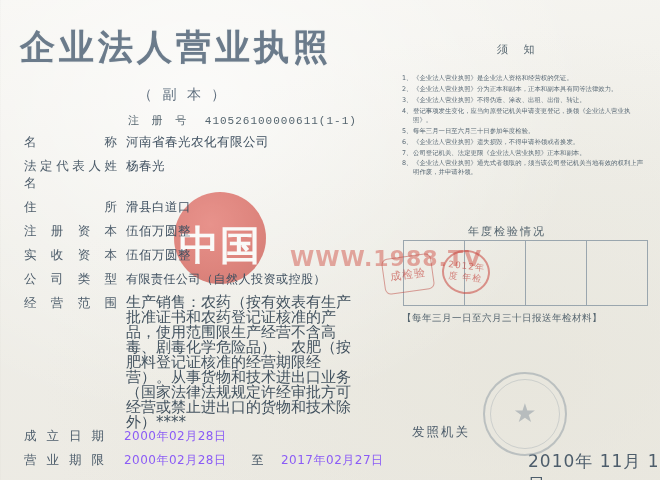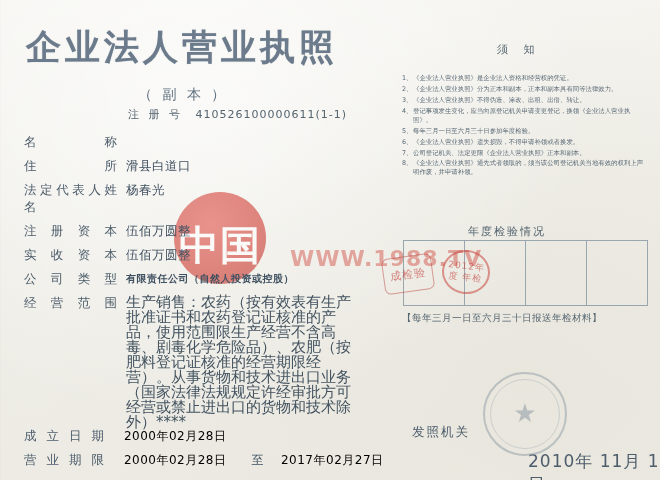--- a/index.html
+++ b/index.html
@@ -21,63 +21,63 @@
   #paper:after{
     content:"";position:absolute;inset:0;
     background:
       linear-gradient(90deg, rgba(120,120,110,0.05) 0 1px, rgba(0,0,0,0) 1px 7px);
     opacity:.5;
   }
   .layer{position:absolute;inset:0;}
 
   
   .title{
-    position:absolute;left:26px;top:24px;
+    position:absolute;left:20px;top:24px;
     font-family:"DejaVu Sans","Liberation Sans",sans-serif;
     font-weight:bold;
     font-size:35px;
     letter-spacing:4px;
     color:#6b7b8b;
     text-shadow:0 0 1px rgba(90,110,130,.4);
     white-space:nowrap;
     text-align:center;
   }
   .subtitle{
     position:absolute;left:138px;top:86px;
     font-size:14px;letter-spacing:3px;color:#5d6d7d;
   }
 
   
   .reg-no{
-    position:absolute;left:128px;top:107px;
-    font-size:11px;letter-spacing:1px;color:#55656f;
+    position:absolute;left:128px;top:113px;
+    font-size:11px;letter-spacing:1px;color:#55656f;font-family:Liberation Mono, monospace;
   }
   .reg-no .lbl{letter-spacing:3px;margin-right:8px;}
 
   .fields{position:absolute;left:24px;top:134px;width:330px;}
   .row{display:flex;align-items:flex-start;margin-bottom:7px;}
   .lab{
     width:96px;flex:0 0 96px;
     font-size:12.5px;letter-spacing:3px;color:#4d5d6b;
     text-align:justify;text-align-last:justify;
     padding-right:6px;
   }
   .val{
     font-size:12.5px;color:#3f5060;letter-spacing:.5px;
     line-height:16px;
   }
-  .val.small{font-size:10px;font-weight:bold;}
+  .val.small{font-size:12px;}
   .scope{
     font-size:15px;line-height:15px;letter-spacing:0px;
     width:226px;color:#42525f;
   }
 
   
   .bottomline{position:absolute;left:24px;font-size:12.5px;letter-spacing:3px;color:#4d5d6b;}
-  .bottomline .v{letter-spacing:.5px;font-size:12px;margin-left:10px;color:#000000;}
+  .bottomline .v{letter-spacing:.5px;font-size:12px;margin-left:10px;color:#8b5cf6;}
   .bottomline .v2{letter-spacing:.5px;font-size:12px;margin-left:18px;color:#3f5060;}
   #ln-found{top:428px;}
   #ln-term{top:452px;}
 
   
   .notice-title{
     position:absolute;left:497px;top:42px;
     font-size:11px;letter-spacing:6px;color:#55656f;
   }
   .notice{
@@ -186,28 +186,29 @@
   <div class="subtitle">（ 副  本 ）</div>
 
   <div class="reg-no">
     <span class="lbl">注 册 号</span>
     <span>410526100000611(1-1)</span>
   </div>
 
   <div class="fields">
     <div class="row">
       <div class="lab">名称</div>
+      <div class="val">河南省春光农化有限公司</div>
+    </div>
+    <div class="row">
+      <div class="lab">法定代表人姓名</div>
+      <div class="val">杨春光</div>
     </div>
     <div class="row">
       <div class="lab">住所</div>
       <div class="val">滑县白道口</div>
-    </div>
-    <div class="row">
-      <div class="lab">法定代表人姓名</div>
-      <div class="val">杨春光</div>
     </div>
     <div class="row">
       <div class="lab">注册资本</div>
       <div class="val">伍佰万圆整</div>
     </div>
     <div class="row">
       <div class="lab">实收资本</div>
       <div class="val">伍佰万圆整</div>
     </div>
     <div class="row">

